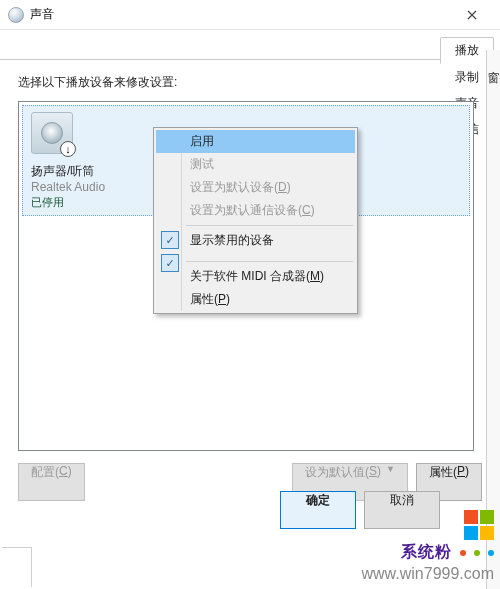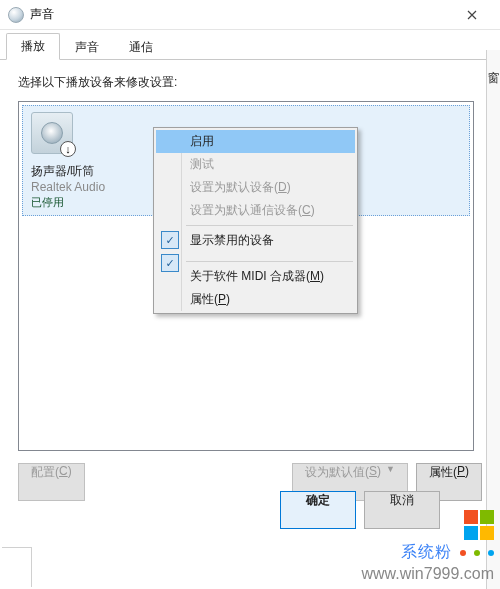--- a/index.html
+++ b/index.html
@@ -37,20 +37,21 @@
   }
 
   
   .tabbar {
     display: flex;
     align-items: flex-end;
     padding: 6px 6px 0 6px;
     gap: 0;
     border-bottom: 1px solid #c8c8c8;
     height: 30px;
+    flex-direction: column;
   }
   .tab {
     padding: 4px 14px;
     font-size: 12px;
     color: #222;
     border: 1px solid transparent;
     border-bottom: none;
     position: relative;
     top: 1px;
   }
@@ -181,21 +182,21 @@
 
   
   .brand {
     position: absolute; bottom: 6px; right: 6px;
     display:flex; flex-direction:column; align-items:flex-end; gap:2px;
   }
   .winlogo { display:grid; grid-template-columns:14px 14px; grid-template-rows:14px 14px; gap:2px; }
   .winlogo span:nth-child(1){background:#f25022;} .winlogo span:nth-child(2){background:#7fba00;}
   .winlogo span:nth-child(3){background:#00a4ef;} .winlogo span:nth-child(4){background:#ffb900;}
   .brand-row { display:flex; align-items:center; gap:6px; }
-  .brand-text { font-size:16px; font-weight:400; color:#3b82f6; letter-spacing:1px; }
+  .brand-text { font-size:16px; font-weight:700; color:#4c1d95; letter-spacing:1px; }
   .brand-dot { display:inline-block; width:6px; height:6px; border-radius:50%; margin-left:2px; }
   .d1{background:#f25022;} .d2{background:#7fba00;} .d3{background:#00a4ef;}
   .brand-url { font-size:16px; color:#888; }
 
   .left-sliver { position:absolute; left:2px; bottom:2px; width:30px; height:40px; border-top:1px solid #d0d0d0; border-right:1px solid #d0d0d0; }
 </style>
 </head>
 <body>
 
 <div class="titlebar">
@@ -203,20 +204,21 @@
   <div class="title">声音</div>
   <div class="close">
     <svg width="10" height="10" viewBox="0 0 10 10">
         <path d="M1 1 L9 9 M9 1 L1 9" stroke="#444" stroke-width="1.2"></path>
       </svg>
   </div>
 </div>
 
 <div class="tabbar">
   <div class="tab active">播放</div>
+  <div class="tab">录制</div>
   <div class="tab">声音</div>
   <div class="tab">通信</div>
 </div>
 
 <div class="content">
   <div class="instruction">选择以下播放设备来修改设置:</div>
 
   <div class="listbox">
     <div class="device-item">
       <div class="device-icon-wrap">

